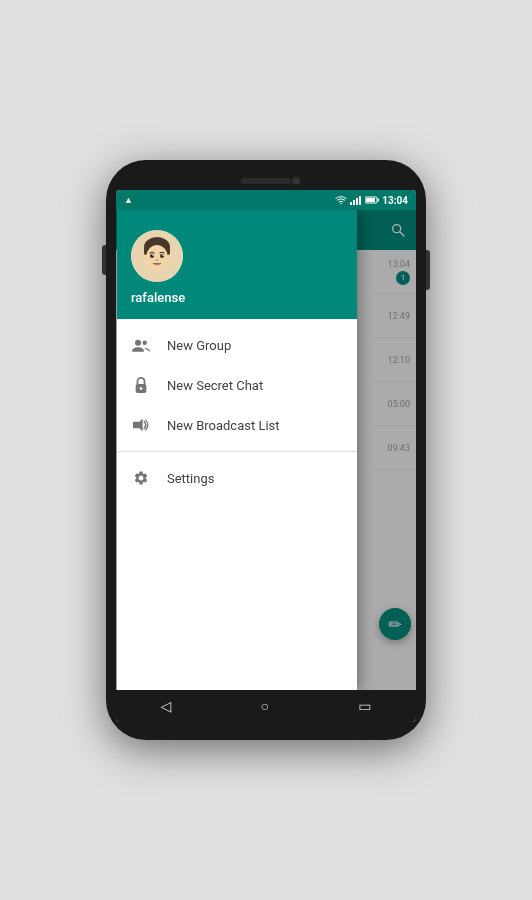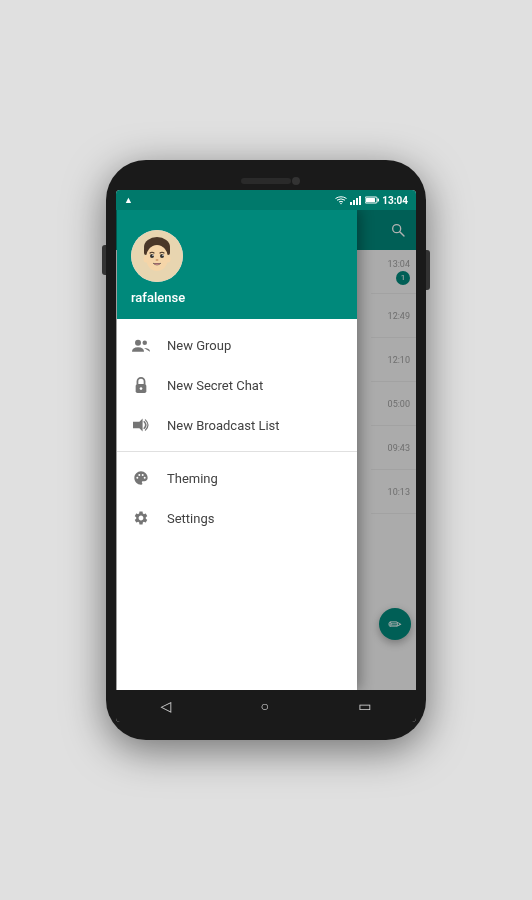--- a/index.html
+++ b/index.html
@@ -354,23 +354,20 @@
             <span class="timestamp-text">12:49</span>
           </div>
           <div class="timestamp-item">
             <span class="timestamp-text">12:10</span>
           </div>
           <div class="timestamp-item">
             <span class="timestamp-text">05:00</span>
           </div>
           <div class="timestamp-item">
             <span class="timestamp-text">09:43</span>
-          </div>
-          <div class="timestamp-item">
-            <span class="timestamp-text">10:13</span>
           </div>
         </div>
       </div>
 
       <div class="fab">
         <span class="fab-icon">✏</span>
       </div>
 
       <div class="drawer-overlay"></div>
 
@@ -441,32 +438,20 @@
                 </svg>
               </div>
               <span class="drawer-item-label">New Broadcast List</span>
             </div>
           </div>
 
           <div class="drawer-section" style="border-bottom:none;">
             <div class="drawer-item">
               <div class="drawer-item-icon">
                 <svg width="16" height="16" viewBox="0 0 24 24" fill="#757575">
-                  <path d="M12 2 C6.5 2 2 6.5 2 12 C2 17.5 6.5 22 12 22 C12.8 22 14 21.4 14 20.5 C14 20.1 13.9 19.8 13.7 19.5 C13.5 19.2 13.3 18.8 13.3 18.4 C13.3 17.6 14 17 14.8 17 L17 17 C19.8 17 22 14.8 22 12 C22 6.5 17.5 2 12 2 Z"></path>
-                  <circle cx="6.5" cy="11.5" r="1.5" fill="white"></circle>
-                  <circle cx="9.5" cy="7.5" r="1.5" fill="white"></circle>
-                  <circle cx="14.5" cy="7.5" r="1.5" fill="white"></circle>
-                  <circle cx="17.5" cy="11.5" r="1.5" fill="white"></circle>
-                </svg>
-              </div>
-              <span class="drawer-item-label">Theming</span>
-            </div>
-            <div class="drawer-item">
-              <div class="drawer-item-icon">
-                <svg width="16" height="16" viewBox="0 0 24 24" fill="#757575">
                   <path d="M19.14 12.94 C19.18 12.64 19.2 12.33 19.2 12 C19.2 11.68 19.18 11.36 19.13 11.06 L21.16 9.48 C21.34 9.34 21.39 9.07 21.28 8.87 L19.36 5.55 C19.24 5.33 18.99 5.26 18.77 5.33 L16.38 6.29 C15.88 5.91 15.35 5.59 14.76 5.35 L14.4 2.81 C14.36 2.57 14.16 2.4 13.92 2.4 H10.08 C9.84 2.4 9.65 2.57 9.61 2.81 L9.25 5.35 C8.66 5.59 8.12 5.92 7.63 6.29 L5.24 5.33 C5.01 5.25 4.76 5.33 4.64 5.55 L2.72 8.87 C2.6 9.08 2.65 9.34 2.86 9.48 L4.89 11.06 C4.84 11.36 4.8 11.69 4.8 12 C4.8 12.31 4.82 12.64 4.87 12.94 L2.84 14.52 C2.66 14.66 2.61 14.93 2.72 15.13 L4.64 18.45 C4.76 18.67 5.01 18.74 5.23 18.67 L7.62 17.71 C8.12 18.09 8.65 18.41 9.24 18.65 L9.6 21.19 C9.65 21.43 9.84 21.6 10.08 21.6 H13.92 C14.16 21.6 14.36 21.43 14.39 21.19 L14.75 18.65 C15.34 18.41 15.88 18.09 16.37 17.71 L18.76 18.67 C18.99 18.75 19.24 18.67 19.36 18.45 L21.28 15.13 C21.4 14.91 21.34 14.66 21.15 14.52 Z M12 15.6 C10.02 15.6 8.4 13.98 8.4 12 C8.4 10.02 10.02 8.4 12 8.4 C13.98 8.4 15.6 10.02 15.6 12 C15.6 13.98 13.98 15.6 12 15.6 Z"></path>
                 </svg>
               </div>
               <span class="drawer-item-label">Settings</span>
             </div>
           </div>
         </div>
       </div>
     </div>
 

